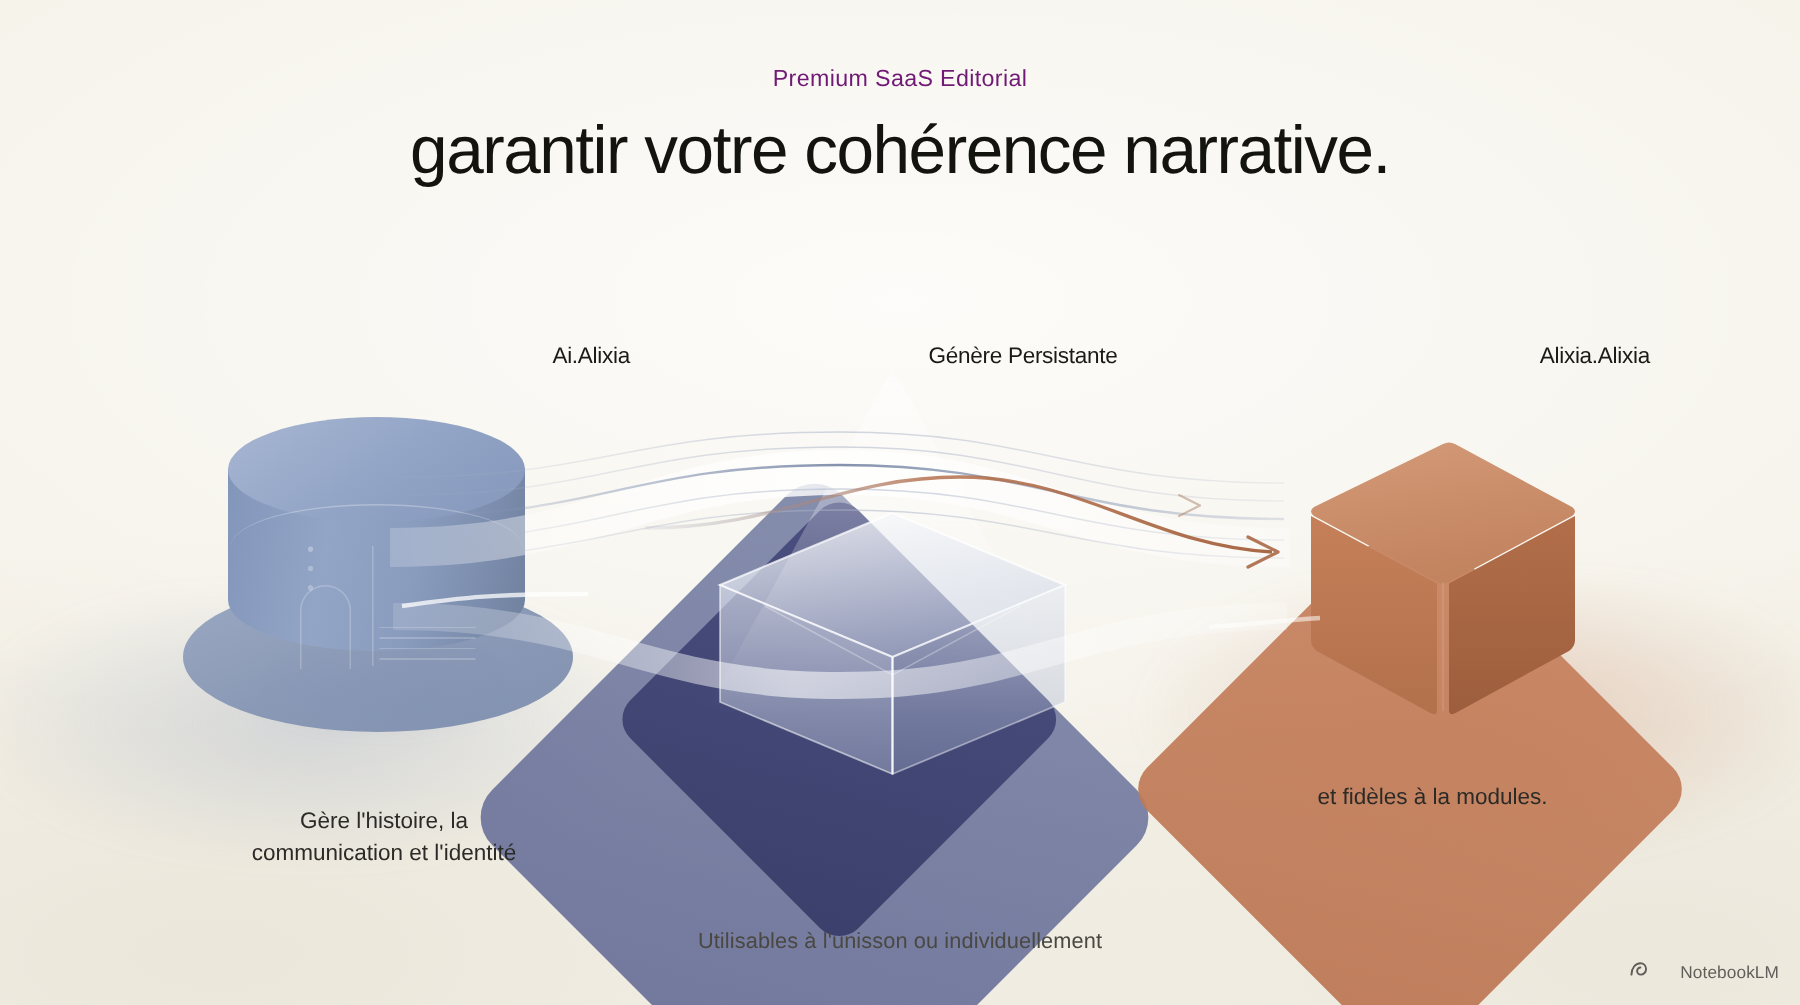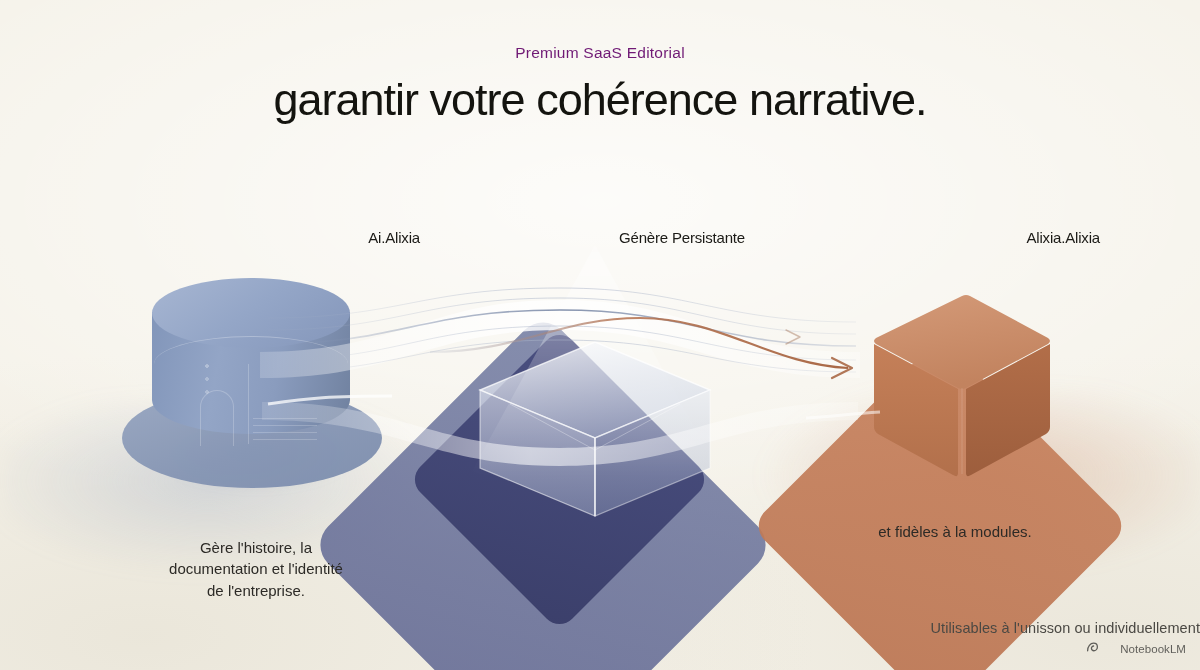--- a/index.html
+++ b/index.html
@@ -79,21 +79,21 @@
   }
   .caption.left  { top: 521px; left: 106px; width: 300px; margin-top: 16px; }
   .caption.right { top: 521px; left: 805px; width: 300px; }
   .caption span { display: block; }
 
   .footnote {
     position: absolute;
     top: 620px;
     left: 0;
     width: 1200px;
-    text-align: right;
+    text-align: center;
     font-size: 14.5px;
     color: #4a4843;
     letter-spacing: 0.005em;
   }
 
   
   .watermark {
     position: absolute;
     right: 14px;
     bottom: 12px;
@@ -374,22 +374,21 @@
   <div class="headline">
     <span class="l2">garantir votre cohérence narrative.</span>
   </div>
 
   <div class="module-label left">Ai.Alixia</div>
   <div class="module-label center">Génère Persistante</div>
   <div class="module-label right">Alixia.Alixia</div>
 
   <div class="caption left">
     <span>Gère l'histoire, la</span>
-    <span>documentation et l'identité</span>
-    <span>de l'entreprise.</span>
+    <span>communication et l'identité</span>
   </div>
 
   <div class="caption right">
     <span>et fidèles à la modules.</span>
   </div>
 
   <div class="footnote">Utilisables à l'unisson ou individuellement</div>
 
   <div class="watermark">
     <span>

